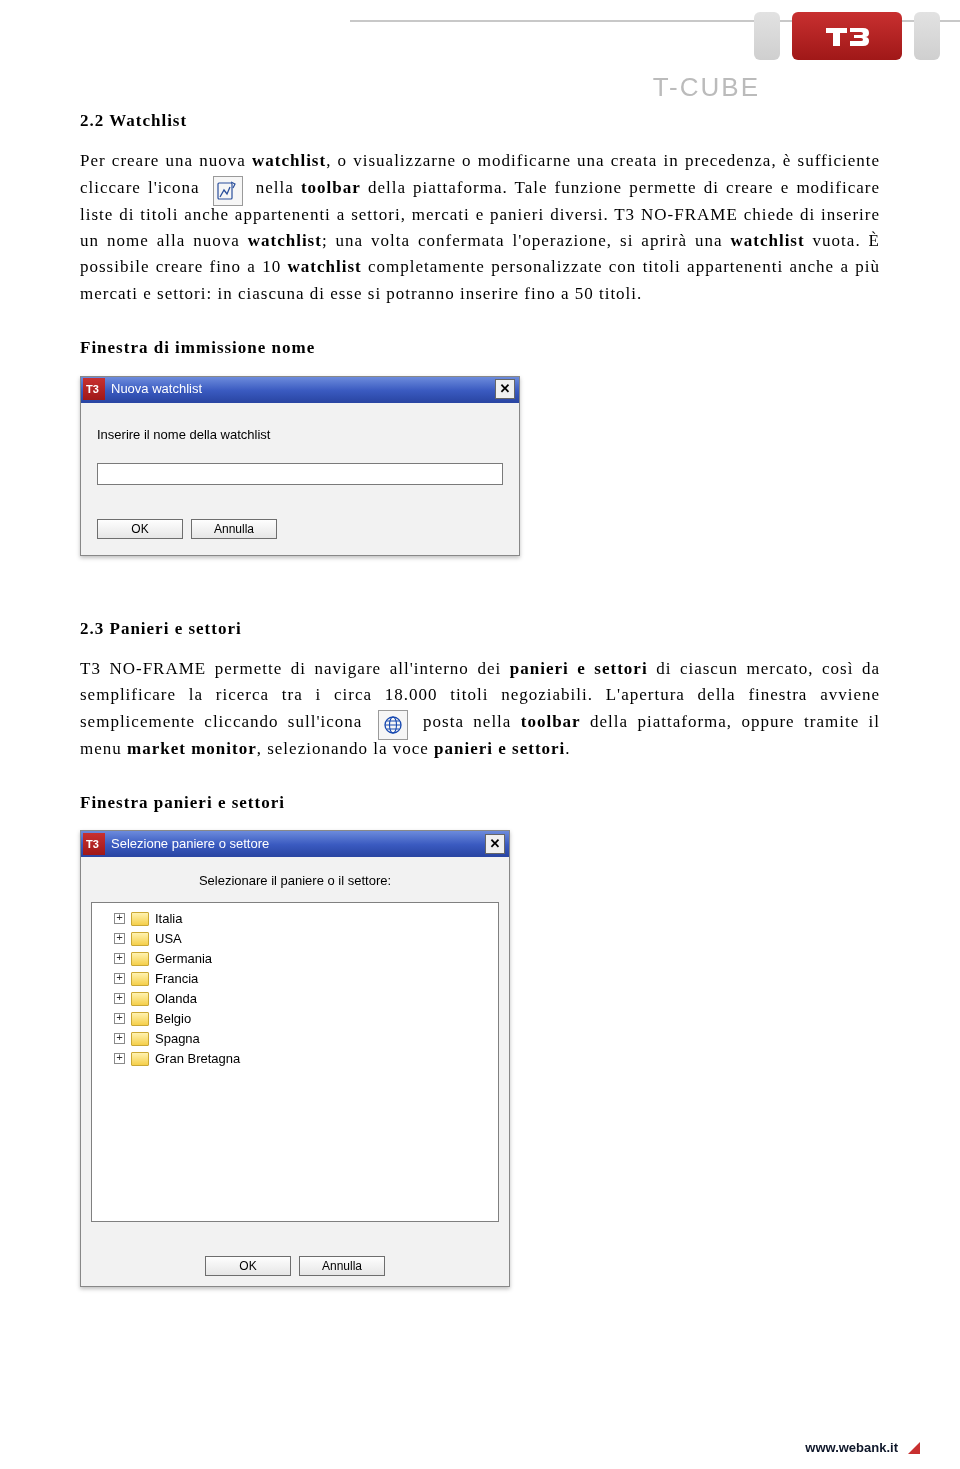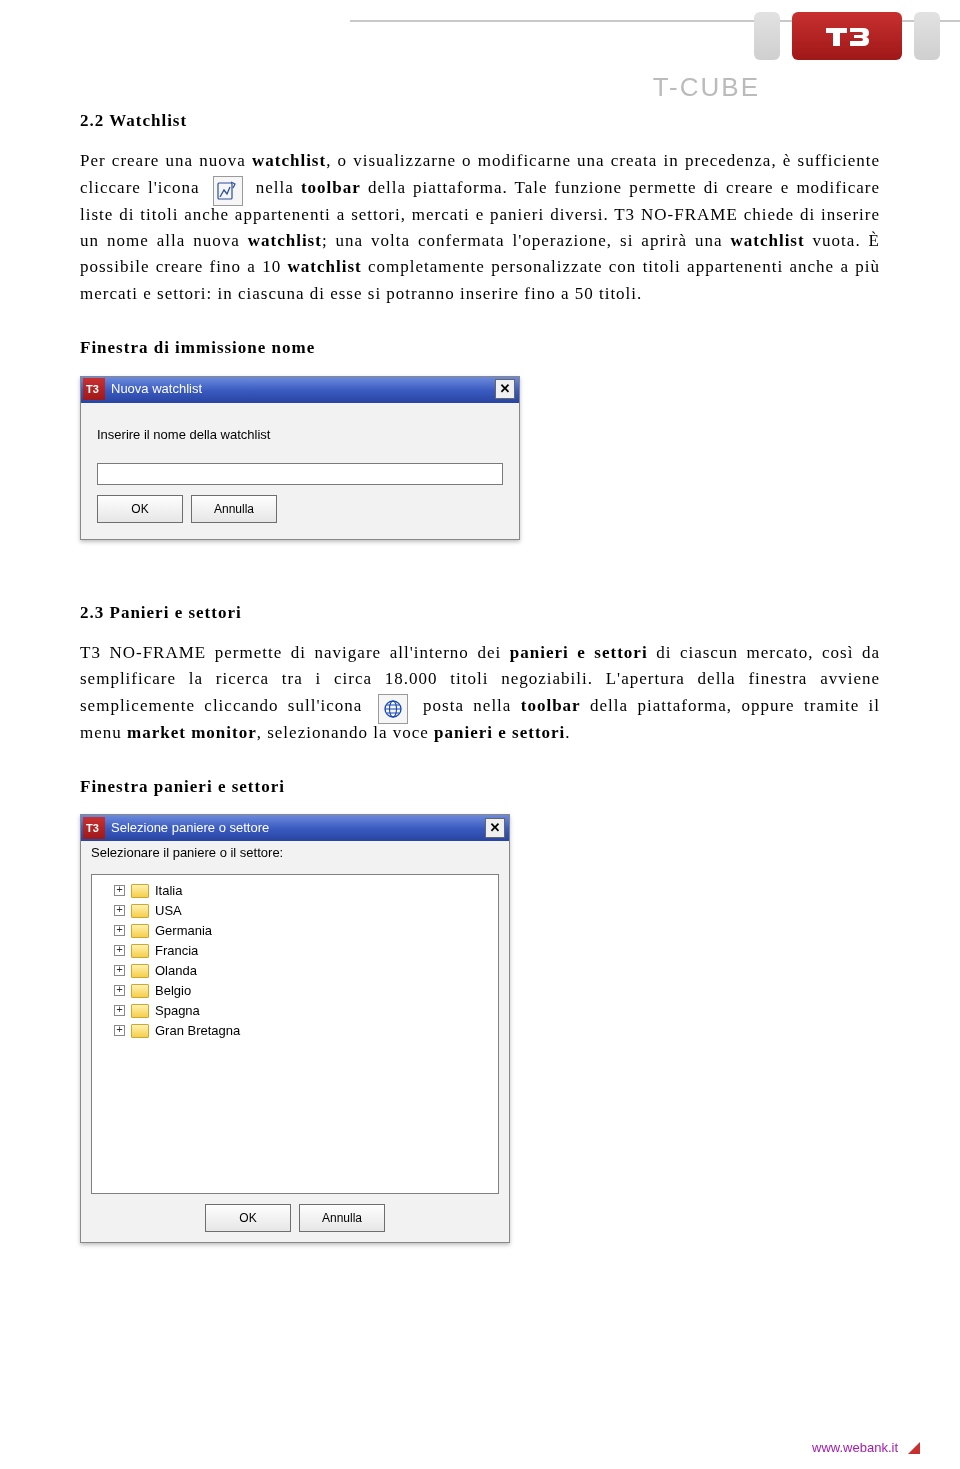--- a/index.html
+++ b/index.html
@@ -85,31 +85,32 @@
   .dialog .body { padding:22px 16px 16px 16px; }
   .dialog .prompt { margin-bottom:18px; }
   .dialog input[type=text]{
     width:100%; height:22px;
     border:1px solid #7a7a7a; background:#fff;
     font-family:inherit; font-size:13px; padding:1px 4px;
   }
   .dialog .btn-row { margin-top:10px; display:flex; gap:8px; }
   .dialog.tree .btn-row { justify-content:center; margin-top:6px; padding-bottom:10px; }
   .win-btn {
-    width:86px; height:28px;
+    width:86px; height:20px;
     border:1px solid #6e6e6e;
     background:linear-gradient(#fefefe,#e6e6e6);
     font-family:Tahoma,Arial,sans-serif; font-size:12px;
     cursor:pointer;
+    margin-top:24px;
   }
 
   
   .dialog.tree { width:430px; margin-top:4px; }
   .dialog.tree .titlebar { background:linear-gradient(#6c8bdc,#3a5ac0 55%,#2a46a4); }
-  .dialog.tree .body { padding:2px 10px 4px 10px; }
+  .dialog.tree .body { padding:14px 10px 4px 10px;text-align:center; }
   .tree-prompt { font-size:13px; margin-bottom:10px; }
   .tree-box {
     width:100%; height:320px; border:1px solid #808080;
     background:#fff; overflow:visible; padding:6px 4px 6px 4px;
   }
   .tree-root, .tree-node { list-style:none; margin:0; padding:0; }
   .tree-root > li > .row { margin-left:2px; }
   .tree-root ul { margin-left:18px; }
   .tree-box .row {
     display:flex; align-items:center; height:20px;
@@ -133,22 +134,22 @@
   .tree-box .folder.open::before {
     content:""; position:absolute; top:-4px; left:0;
     width:9px; height:4px; background:#f5cf4a;
     border:1px solid #caa835; border-bottom:none;
     border-radius:1px 1px 0 0;
   }
 
   
   .footer {
     position:absolute; bottom:14px; right:40px;
-    font-family:Arial,sans-serif; font-size:13px; color:#a21caf;
-    display:flex; align-items:center;
+    font-family:Arial,sans-serif; font-size:13px; color:#0f172a;
+    display:flex; align-items:center;font-weight:bold;
   }
   .footer .tri {
     width:0; height:0; margin-left:10px;
     border-left:12px solid transparent;
     border-bottom:12px solid #c83030;
   }
 
   .b { font-weight:bold; }
 </style>
 </head>

